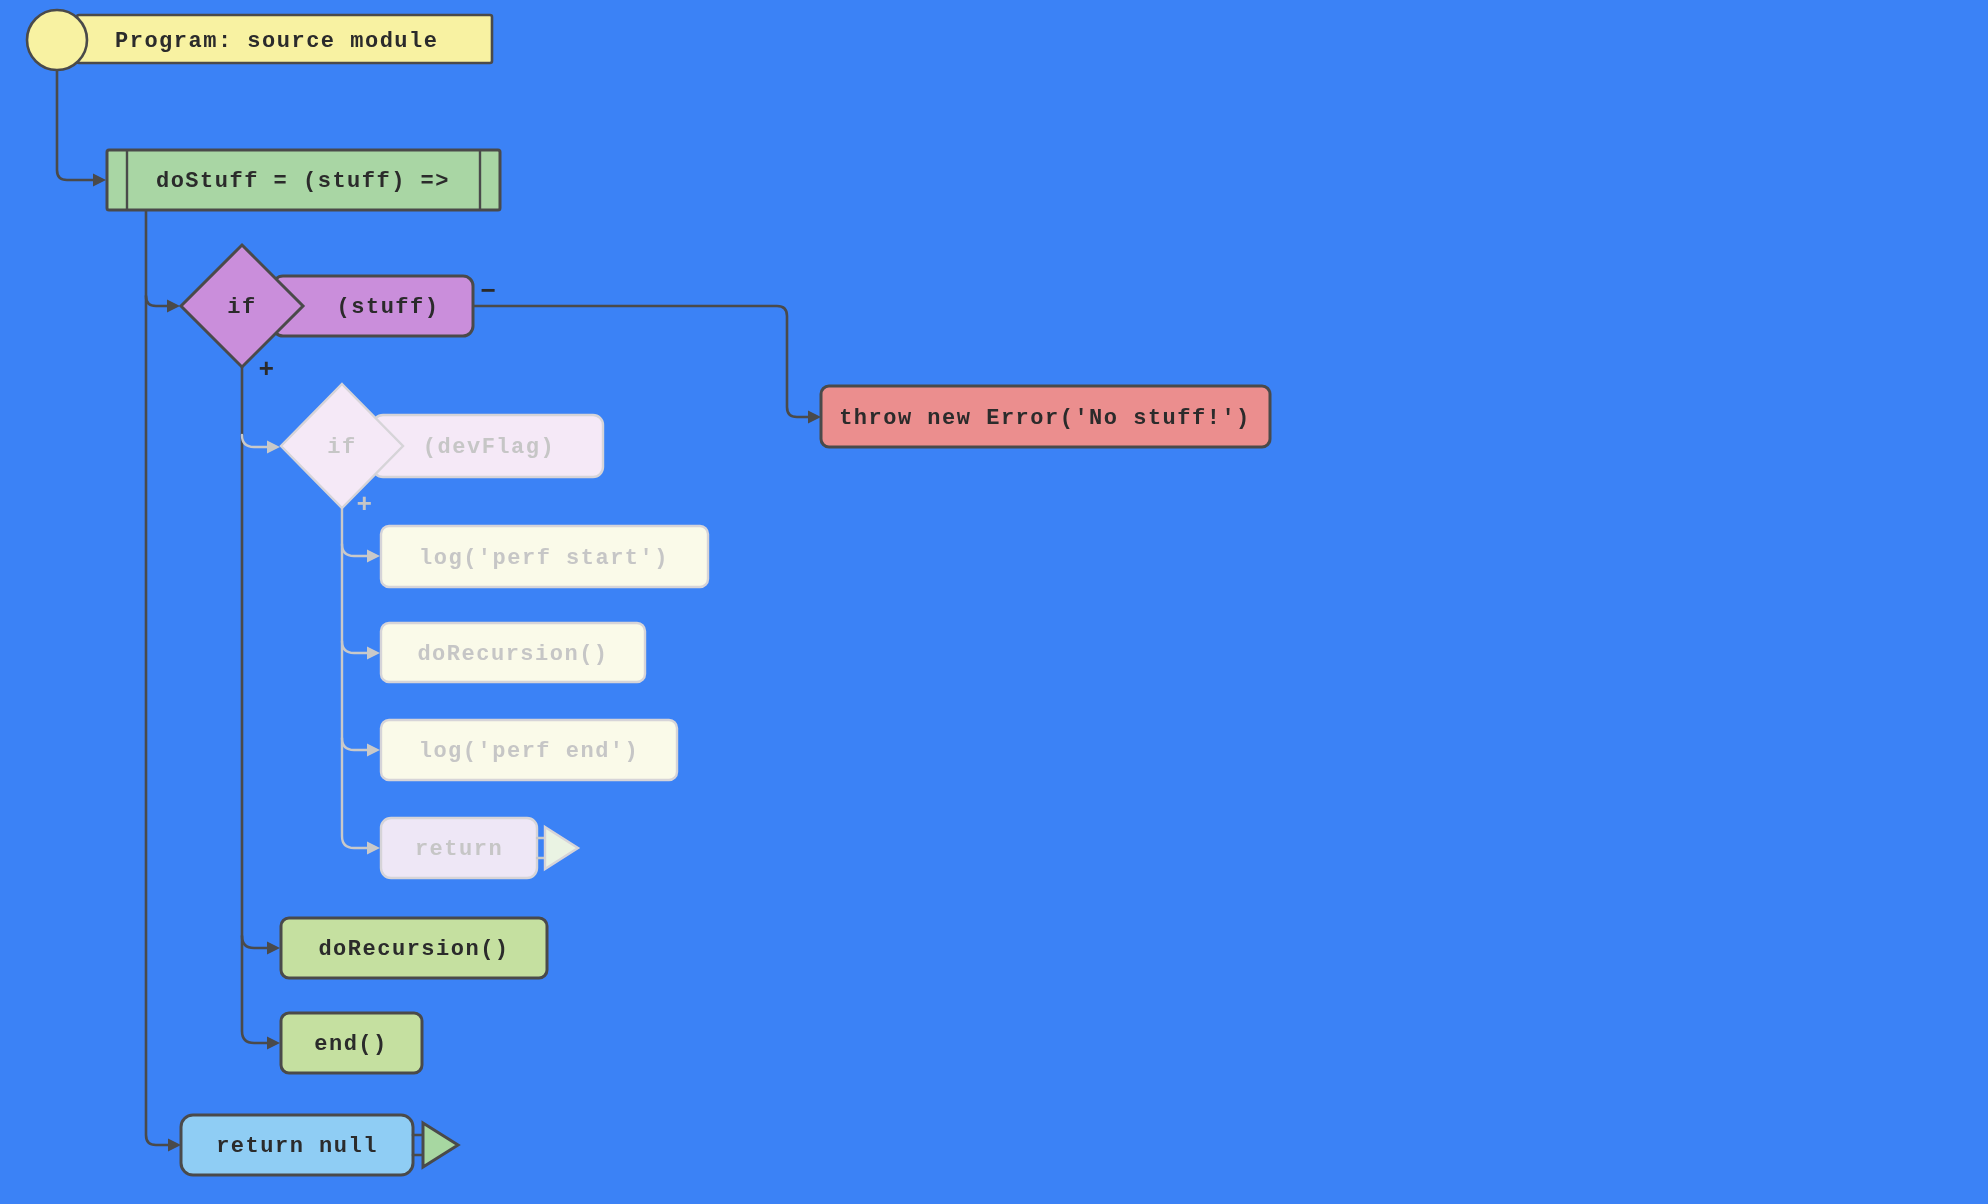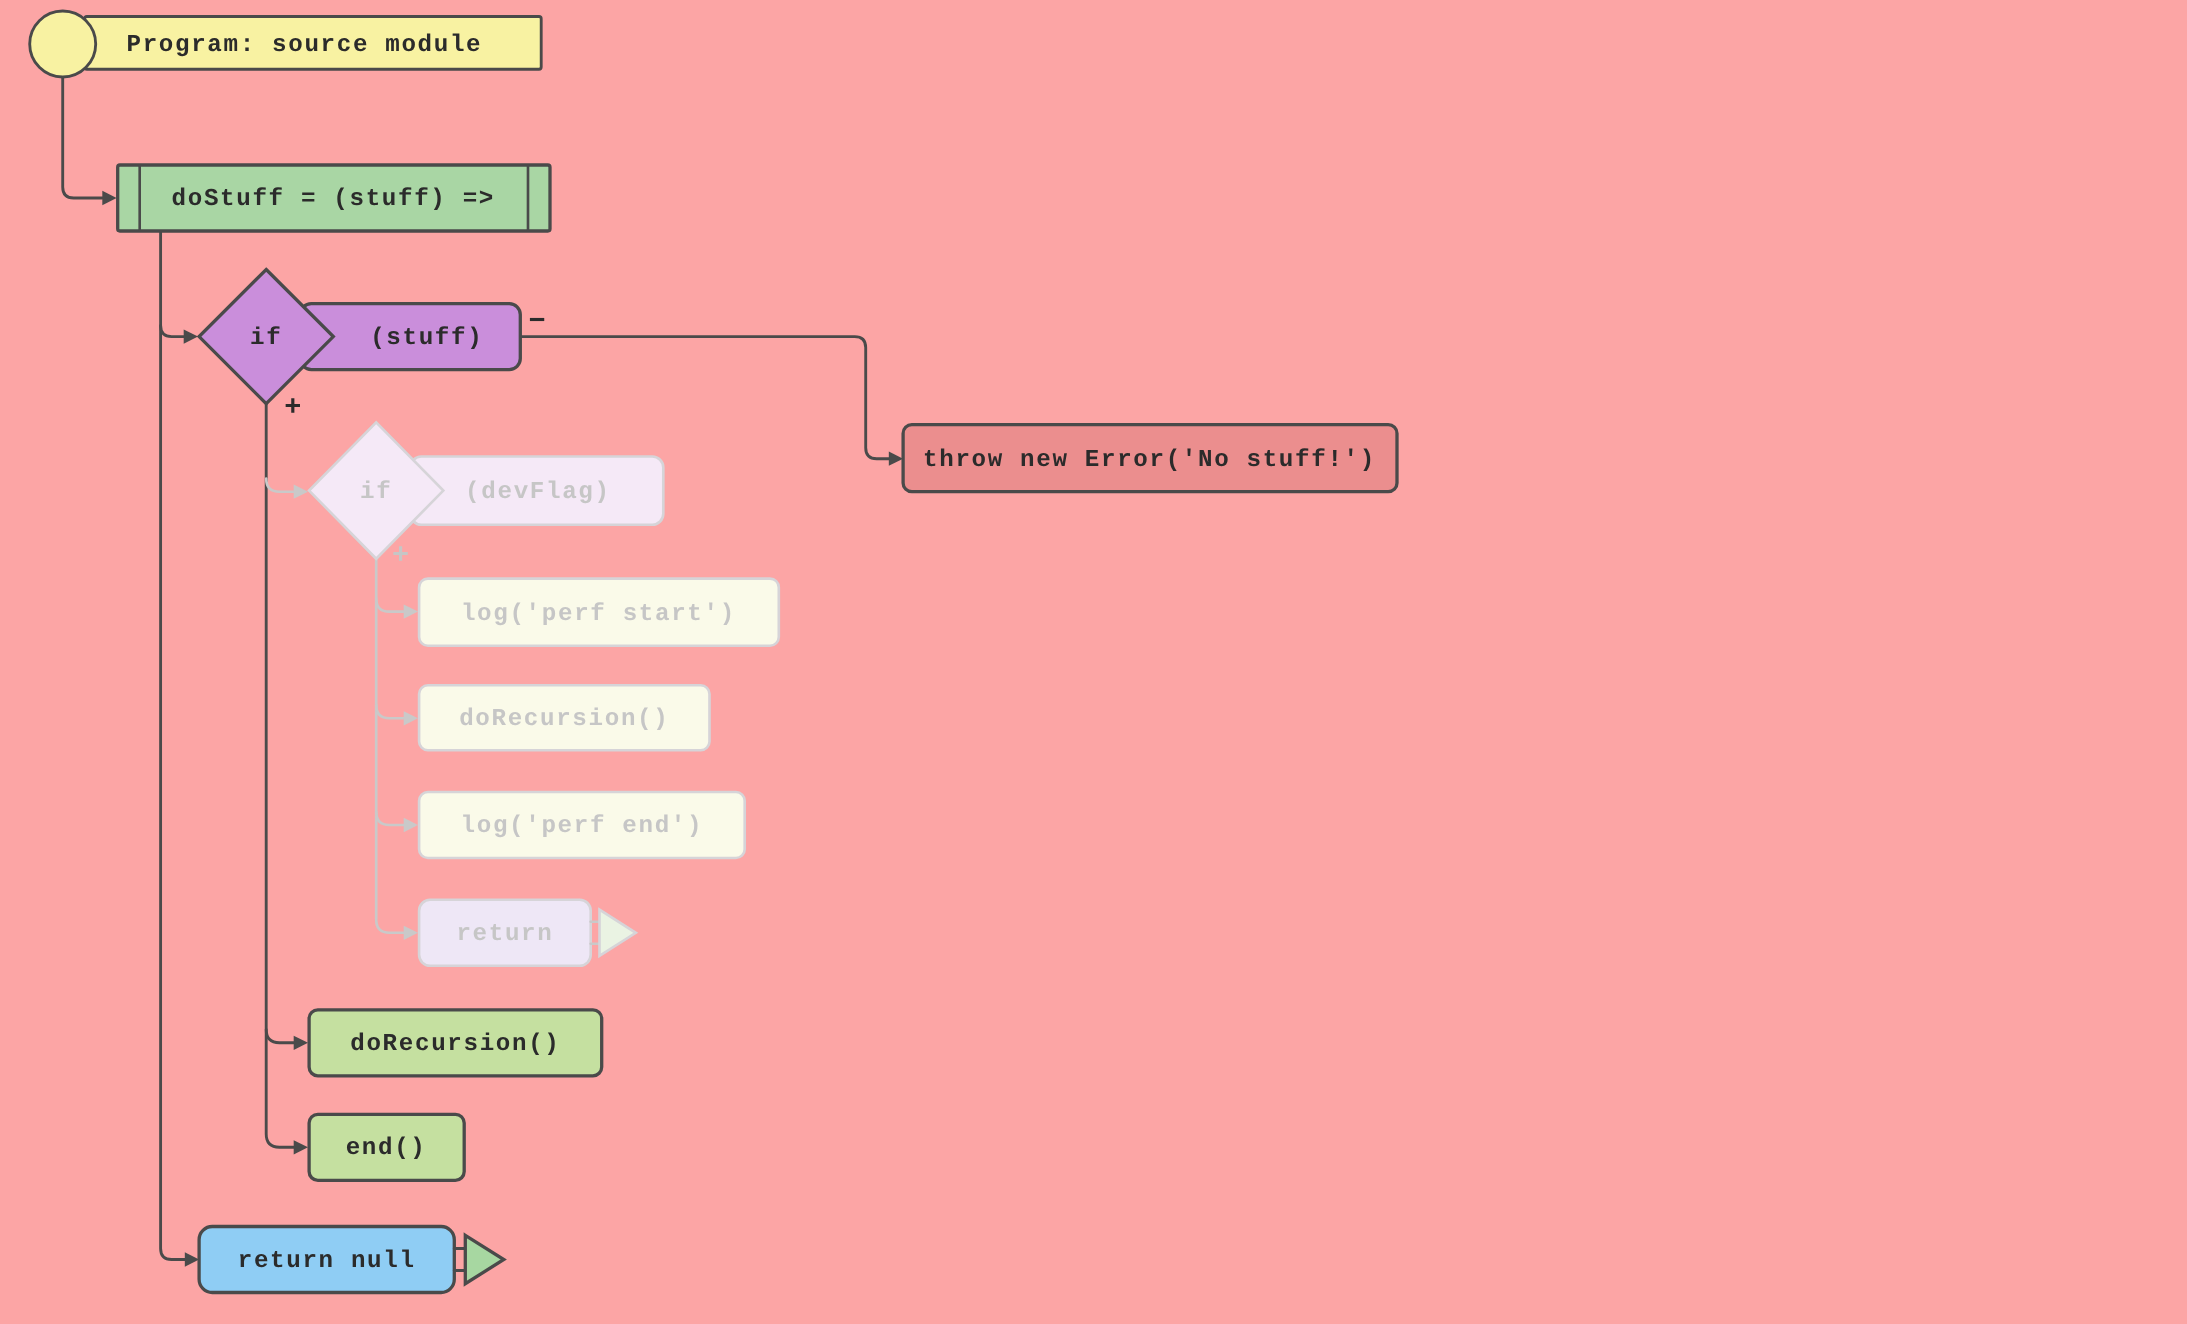--- a/index.html
+++ b/index.html
@@ -1,16 +1,16 @@
 <!DOCTYPE html>
 <html><head>
 <meta charset="utf-8">
 <style>
   html,body{margin:0;padding:0;background:#ffffff;width:1988px;height:1204px;overflow:hidden;}
-  .canvas{position:relative;width:1988px;height:1204px;background:#fca5a5;}
+  .canvas{position:relative;width:1988px;height:1204px;background:#3b82f6;}
   svg{display:block;}
   .lbl{
     font-family:"Liberation Mono","DejaVu Sans Mono",monospace;
     font-weight:bold;
     font-size:22px;
     letter-spacing:1.5px;
     fill:#2b2b2b;
     dominant-baseline:central;
   }
   .lbl-center{text-anchor:middle;}

